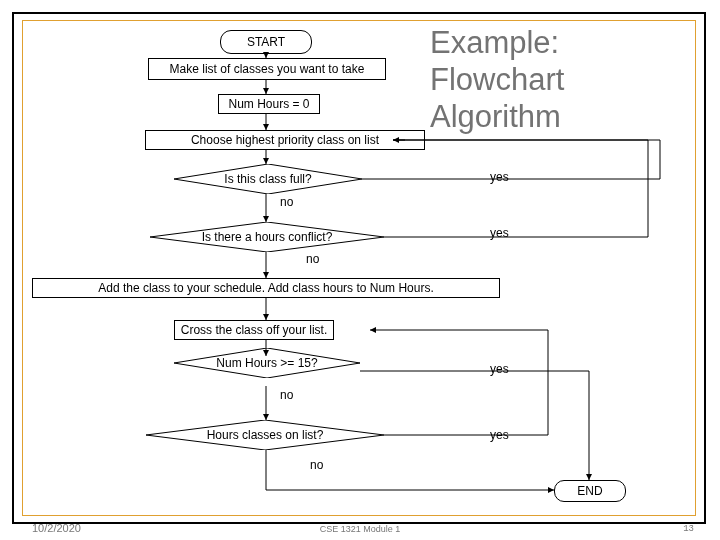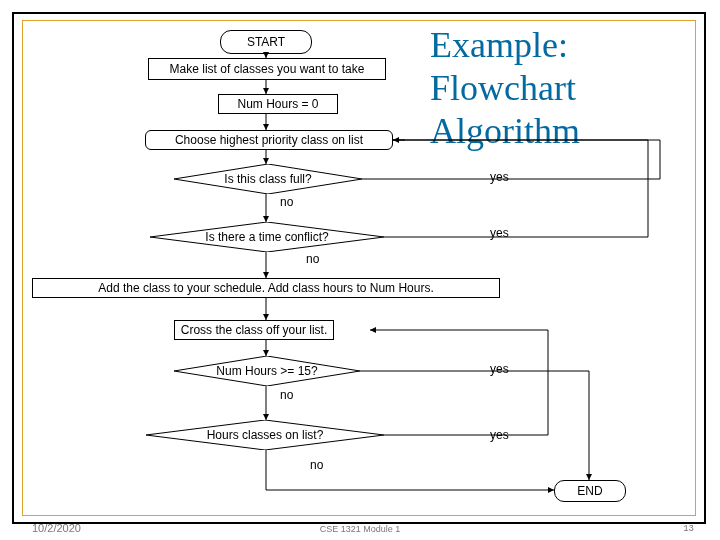--- a/index.html
+++ b/index.html
@@ -27,23 +27,23 @@
     width: 674px;
     height: 496px;
     border: 1px solid #e0a030;
     box-sizing: border-box;
   }
   .title {
     position: absolute;
     right: 30px;
     top: 24px;
     width: 260px;
-    font-size: 36px;
-    font-family: Liberation Serif, serif;
-    color: #0369a1;
+    font-size: 31px;
+    font-family: Liberation Sans, sans-serif;
+    color: #737373;
     line-height: 1.2;
   }
   .date-footer {
     position: absolute;
     left: 32px;
     bottom: 6px;
     font-size: 11px;
     color: #777;
   }
   .center-footer {
@@ -110,38 +110,38 @@
 
 <div class="title">Example: Flowchart Algorithm</div>
 <div class="date-footer">10/2/2020</div>
 <div class="center-footer">CSE 1321 Module 1</div>
 <div class="page-num">13</div>
 
 <div class="term" style="left:220px; top:30px; width:90px; height:22px; border-radius:11px;">START</div>
 <div class="term" style="left:554px; top:480px; width:70px; height:20px; border-radius:10px;">END</div>
 
 <div class="proc" style="left:148px; top:58px; width:238px; height:22px;">Make list of classes you want to take</div>
-<div class="proc" style="left:218px; top:94px; width:120px; height:20px;">Num Hours = 0</div>
-<div class="proc" style="left:145px; top:130px; width:248px; height:20px;border-radius:6px;">Choose highest priority class on list</div>
+<div class="proc" style="left:218px; top:94px; width:102px; height:20px;">Num Hours = 0</div>
+<div class="proc" style="left:145px; top:130px; width:280px; height:20px;">Choose highest priority class on list</div>
 <div class="proc" style="left:32px; top:278px; width:468px; height:20px;">Add the class to your schedule. Add class hours to Num Hours.</div>
 <div class="proc" style="left:174px; top:320px; width:160px; height:20px;">Cross the class off your list.</div>
 
 <div class="diamond" style="left:174px; top:164px; width:188px; height:30px;">
   <svg width="188" height="30">
       <polygon points="94,0 188,15 94,30 0,15" fill="#fff" stroke="#000"></polygon>
     </svg>
   <div class="dtext">Is this class full?</div>
 </div>
 <div class="diamond" style="left:150px; top:222px; width:234px; height:30px;">
   <svg width="234" height="30">
       <polygon points="117,0 234,15 117,30 0,15" fill="#fff" stroke="#000"></polygon>
     </svg>
-  <div class="dtext">Is there a time conflict?</div>
+  <div class="dtext">Is there a hours conflict?</div>
 </div>
-<div class="diamond" style="left:174px; top:356px; width:186px; height:30px;">
+<div class="diamond" style="left:174px; top:348px; width:186px; height:30px;">
   <svg width="186" height="30">
       <polygon points="93,0 186,15 93,30 0,15" fill="#fff" stroke="#000"></polygon>
     </svg>
   <div class="dtext">Num Hours &gt;= 15?</div>
 </div>
 <div class="diamond" style="left:146px; top:420px; width:238px; height:30px;">
   <svg width="238" height="30">
       <polygon points="119,0 238,15 119,30 0,15" fill="#fff" stroke="#000"></polygon>
     </svg>
   <div class="dtext">Hours classes on list?</div>

